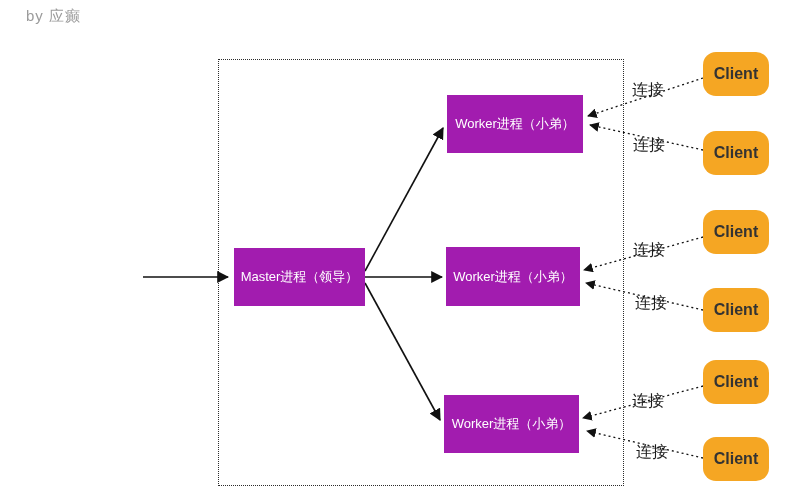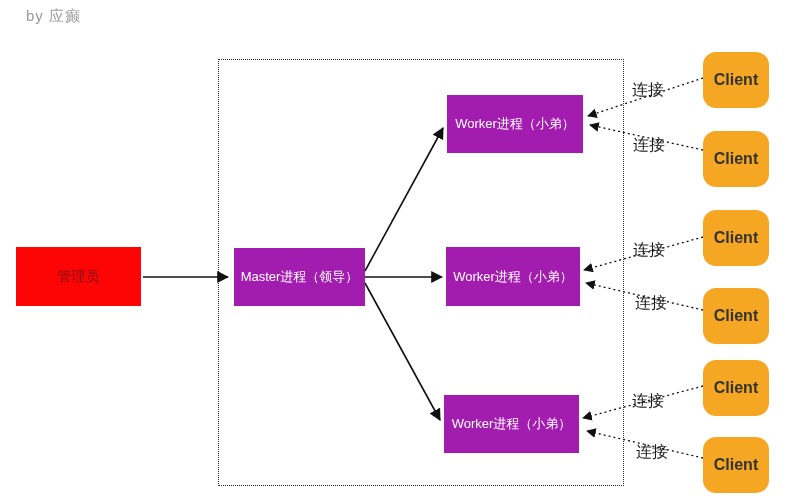--- a/index.html
+++ b/index.html
@@ -70,21 +70,21 @@
     font-size: 13px;
   }
 
   .master  { left: 218px; top: 248px; width: 131px; height: 58px; text-align: center; }
   .worker1 { left: 431px; top: 95px;  width: 136px; height: 58px; }
   .worker2 { left: 430px; top: 247px; width: 134px; height: 59px; }
   .worker3 { left: 428px; top: 395px; width: 135px; height: 58px; }
 
   .client {
     left: 687px;
-    width: 66px; height: 56px;
+    width: 66px; height: 44px;
     background: #f5a623;
     border-radius: 13px;
     color: #333333;
     font-size: 16px;
     font-weight: 600;
   }
   .client1 { top: 52px; }
   .client2 { top: 131px; }
   .client3 { top: 210px; }
   .client4 { top: 288px; }
@@ -126,21 +126,20 @@
     <line x1="349" y1="283" x2="424" y2="420" stroke="#111111" stroke-width="1.6" marker-end="url(#arrowhead)"></line>
 
     <line x1="687" y1="78" x2="572" y2="116" stroke="#111111" stroke-width="1.3" stroke-dasharray="2,3" marker-end="url(#arrowhead)"></line>
     <line x1="687" y1="150" x2="574" y2="125" stroke="#111111" stroke-width="1.3" stroke-dasharray="2,3" marker-end="url(#arrowhead)"></line>
     <line x1="687" y1="237" x2="568" y2="270" stroke="#111111" stroke-width="1.3" stroke-dasharray="2,3" marker-end="url(#arrowhead)"></line>
     <line x1="687" y1="310" x2="570" y2="283" stroke="#111111" stroke-width="1.3" stroke-dasharray="2,3" marker-end="url(#arrowhead)"></line>
     <line x1="687" y1="386" x2="567" y2="418" stroke="#111111" stroke-width="1.3" stroke-dasharray="2,3" marker-end="url(#arrowhead)"></line>
     <line x1="687" y1="458" x2="571" y2="431" stroke="#111111" stroke-width="1.3" stroke-dasharray="2,3" marker-end="url(#arrowhead)"></line>
   </svg>
 
-  <div class="node admin">管理员</div>
 
   <div class="node process master">Master进程（领导）</div>
 
   <div class="node process worker1">Worker进程（小弟）</div>
   <div class="node process worker2">Worker进程（小弟）</div>
   <div class="node process worker3">Worker进程（小弟）</div>
 
   <div class="node client client1">Client</div>
   <div class="node client client2">Client</div>
   <div class="node client client3">Client</div>

